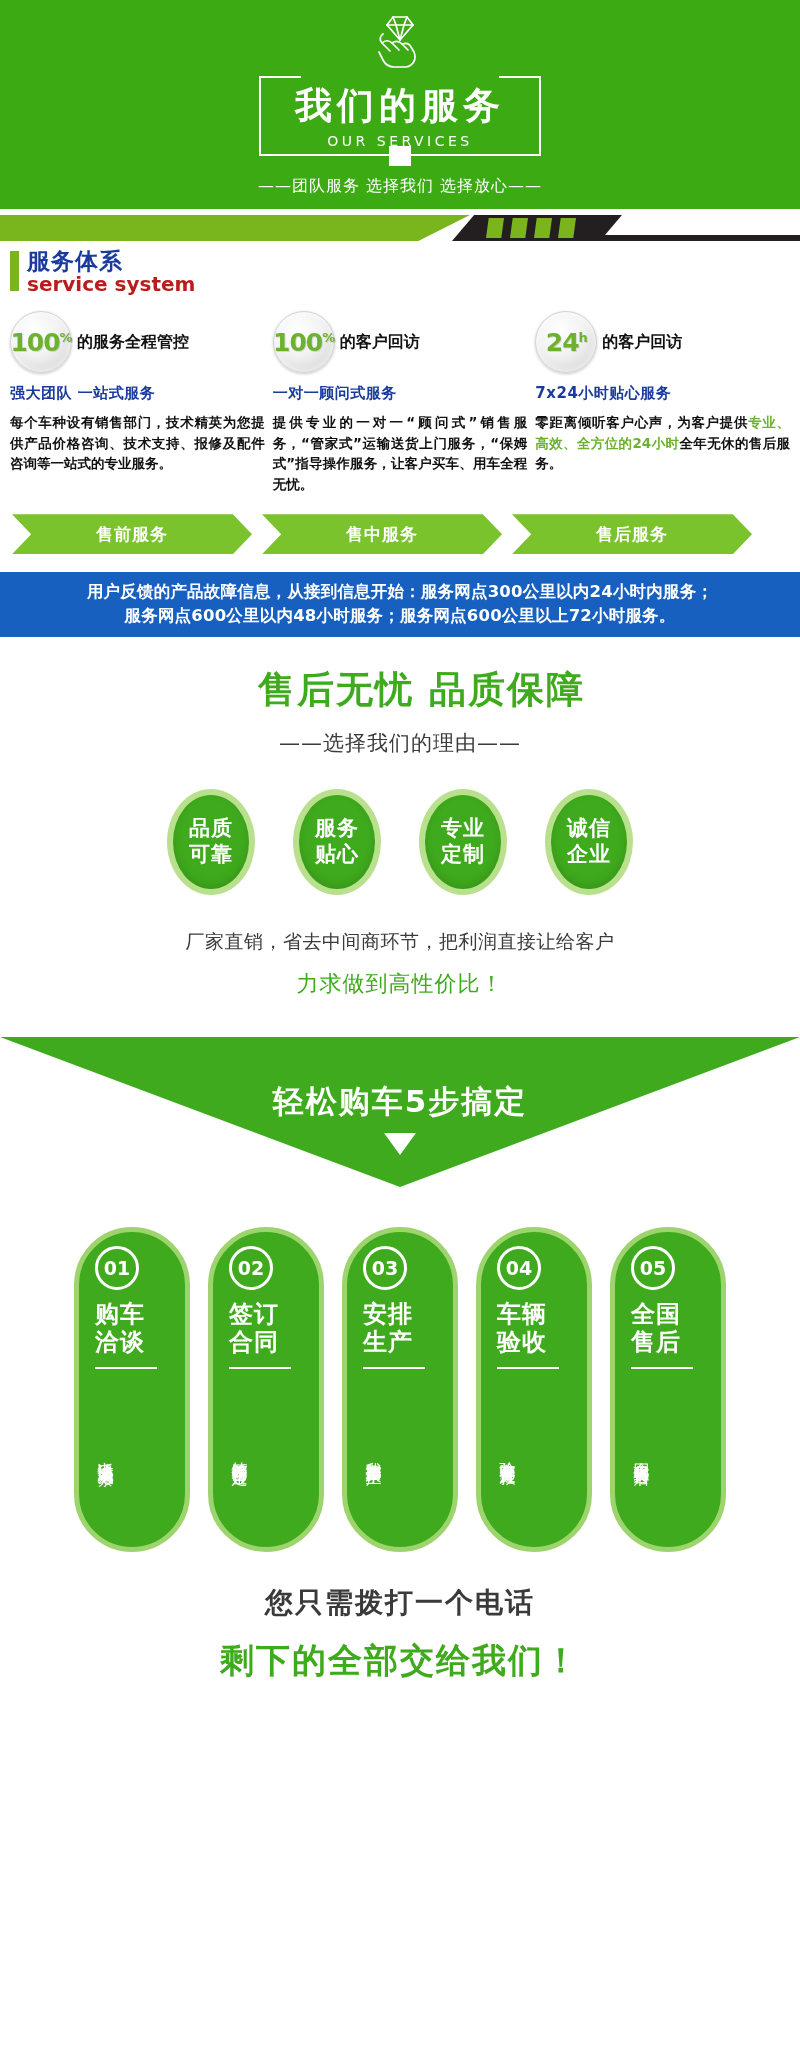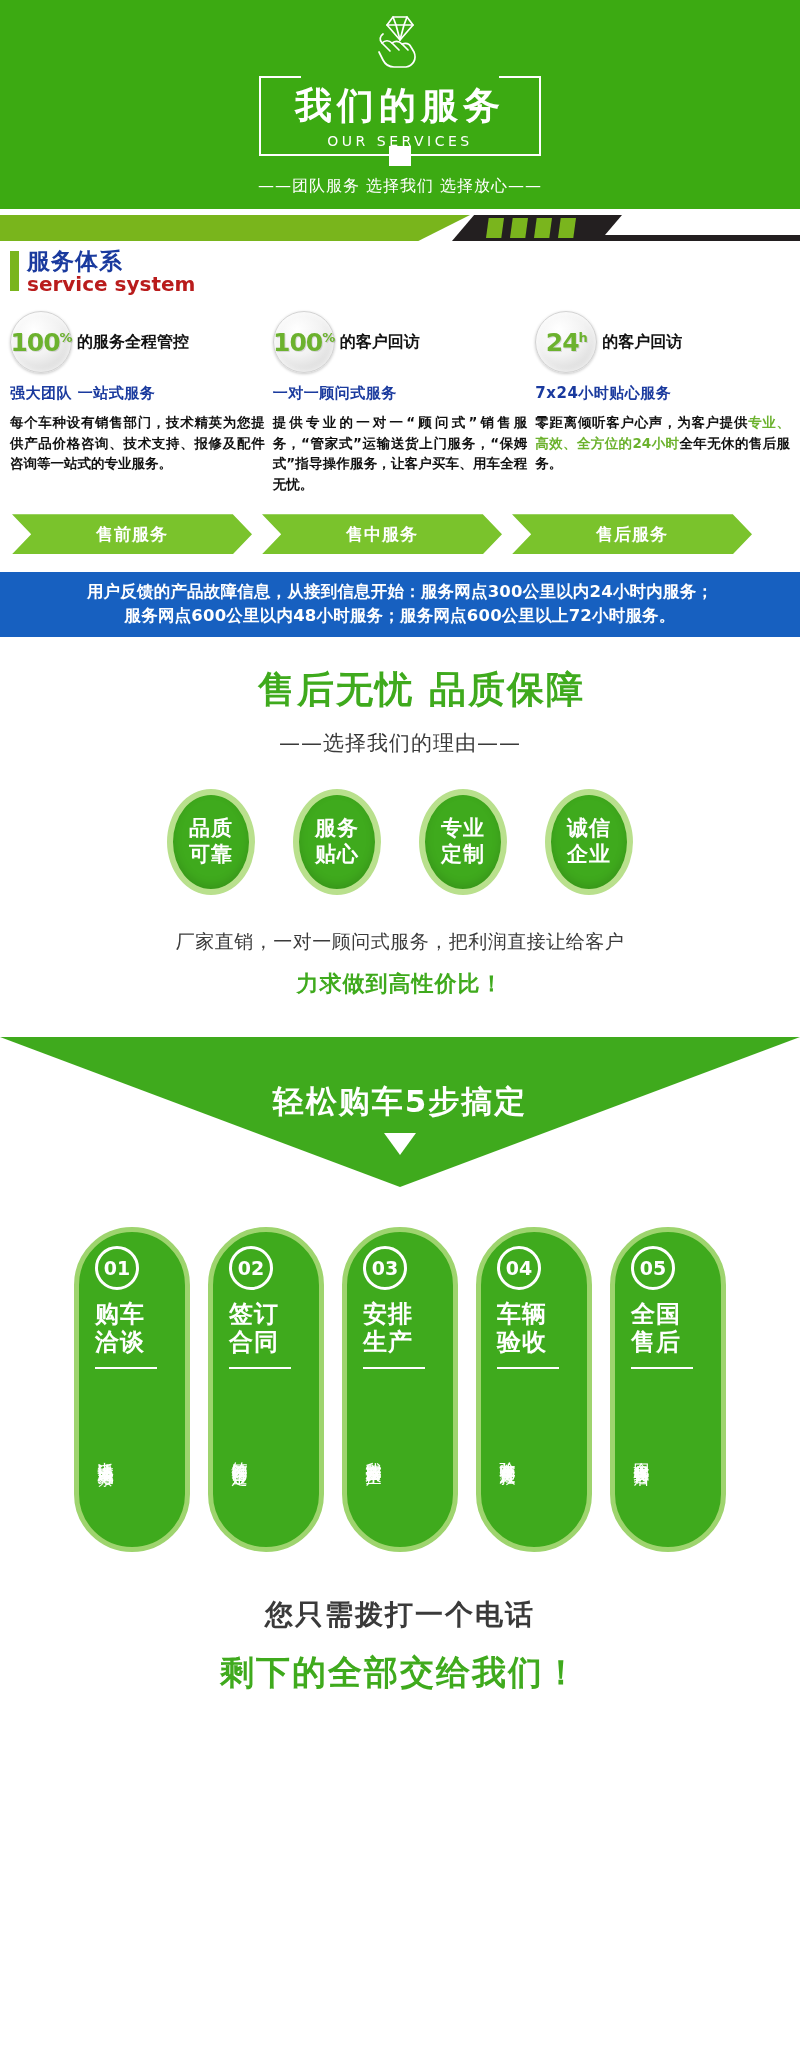--- a/index.html
+++ b/index.html
@@ -140,21 +140,21 @@
     border:6px solid #b9e08d;
     display:flex; flex-direction:column; align-items:center; justify-content:center;
     box-shadow:inset 0 -4px 10px rgba(0,0,0,.12);
   }
   .oval span {
     color:#fff; font-size:21px; font-weight:bold; line-height:1.22; letter-spacing:1px;
   }
 
   
   .price-1 { margin-top:34px; text-align:center; color:#3a3a3a; font-size:19px; letter-spacing:.5px; }
-  .price-2 { margin-top:14px; text-align:center; color:#3faa1d; font-size:22px; font-weight:bold; letter-spacing:1px; }
+  .price-2 { margin-top:14px; text-align:center; color:#3faa1d; font-size:22px; font-weight:normal; letter-spacing:1px; }
 
   
   .bigarrow-wrap { position:relative; margin-top:38px; width:800px; height:150px; }
   .bigarrow {
     position:absolute; left:0; top:0; width:800px; height:150px; background:#3faa1d;
     clip-path:polygon(0 0, 100% 0, 50% 100%);
   }
   .bigarrow-txt {
     position:absolute; left:0; top:44px; width:800px; text-align:center;
     color:#fff; font-size:31px; font-weight:bold; letter-spacing:2px;
@@ -183,21 +183,21 @@
     line-height:1.18; text-align:center; letter-spacing:1px;
   }
   .step-rule { width:62px; height:2px; background:#fff; margin:10px 0 10px 0; }
   .step-desc {
     color:#fff; font-size:16px; line-height:1.35; letter-spacing:1px;
     writing-mode:vertical-rl; text-orientation:upright; height:150px;
     display:flex; align-items:flex-start; justify-content:center;
   }
 
   
-  .foot-1 { margin-top:44px; text-align:center; color:#3a3a3a; font-size:28px; font-weight:bold; letter-spacing:2px; }
+  .foot-1 { margin-top:32px; text-align:center; color:#3a3a3a; font-size:28px; font-weight:bold; letter-spacing:2px; }
   .foot-2 { margin-top:16px; text-align:center; color:#3faa1d; font-size:34px; font-weight:bold; letter-spacing:2px; }
 </style>
 </head>
 <body>
 
 <div class="hero">
   <svg class="hero-icon" viewBox="0 0 62 60">
     <g fill="none" stroke="#ffffff" stroke-width="1.7" stroke-linejoin="round" stroke-linecap="round">
       <path d="M24 5 L38 5 L44 13 L31 28 L18 13 Z"></path>
       <path d="M18 13 L44 13"></path>
@@ -314,21 +314,21 @@
   <div class="oval">
     <span>专业</span>
     <span>定制</span>
   </div>
   <div class="oval">
     <span>诚信</span>
     <span>企业</span>
   </div>
 </div>
 
-<div class="price-1">厂家直销，一对一顾问式服务，把利润直接让给客户</div>
+<div class="price-1">厂家直销，省去中间商环节，把利润直接让给客户</div>
 <div class="price-2">力求做到高性价比！</div>
 
 <div class="bigarrow-wrap">
   <div class="bigarrow"></div>
   <div class="bigarrow-txt">轻松购车5步搞定</div>
   <div class="bigarrow-tri"></div>
 </div>
 
 <div class="steps-row">
 

